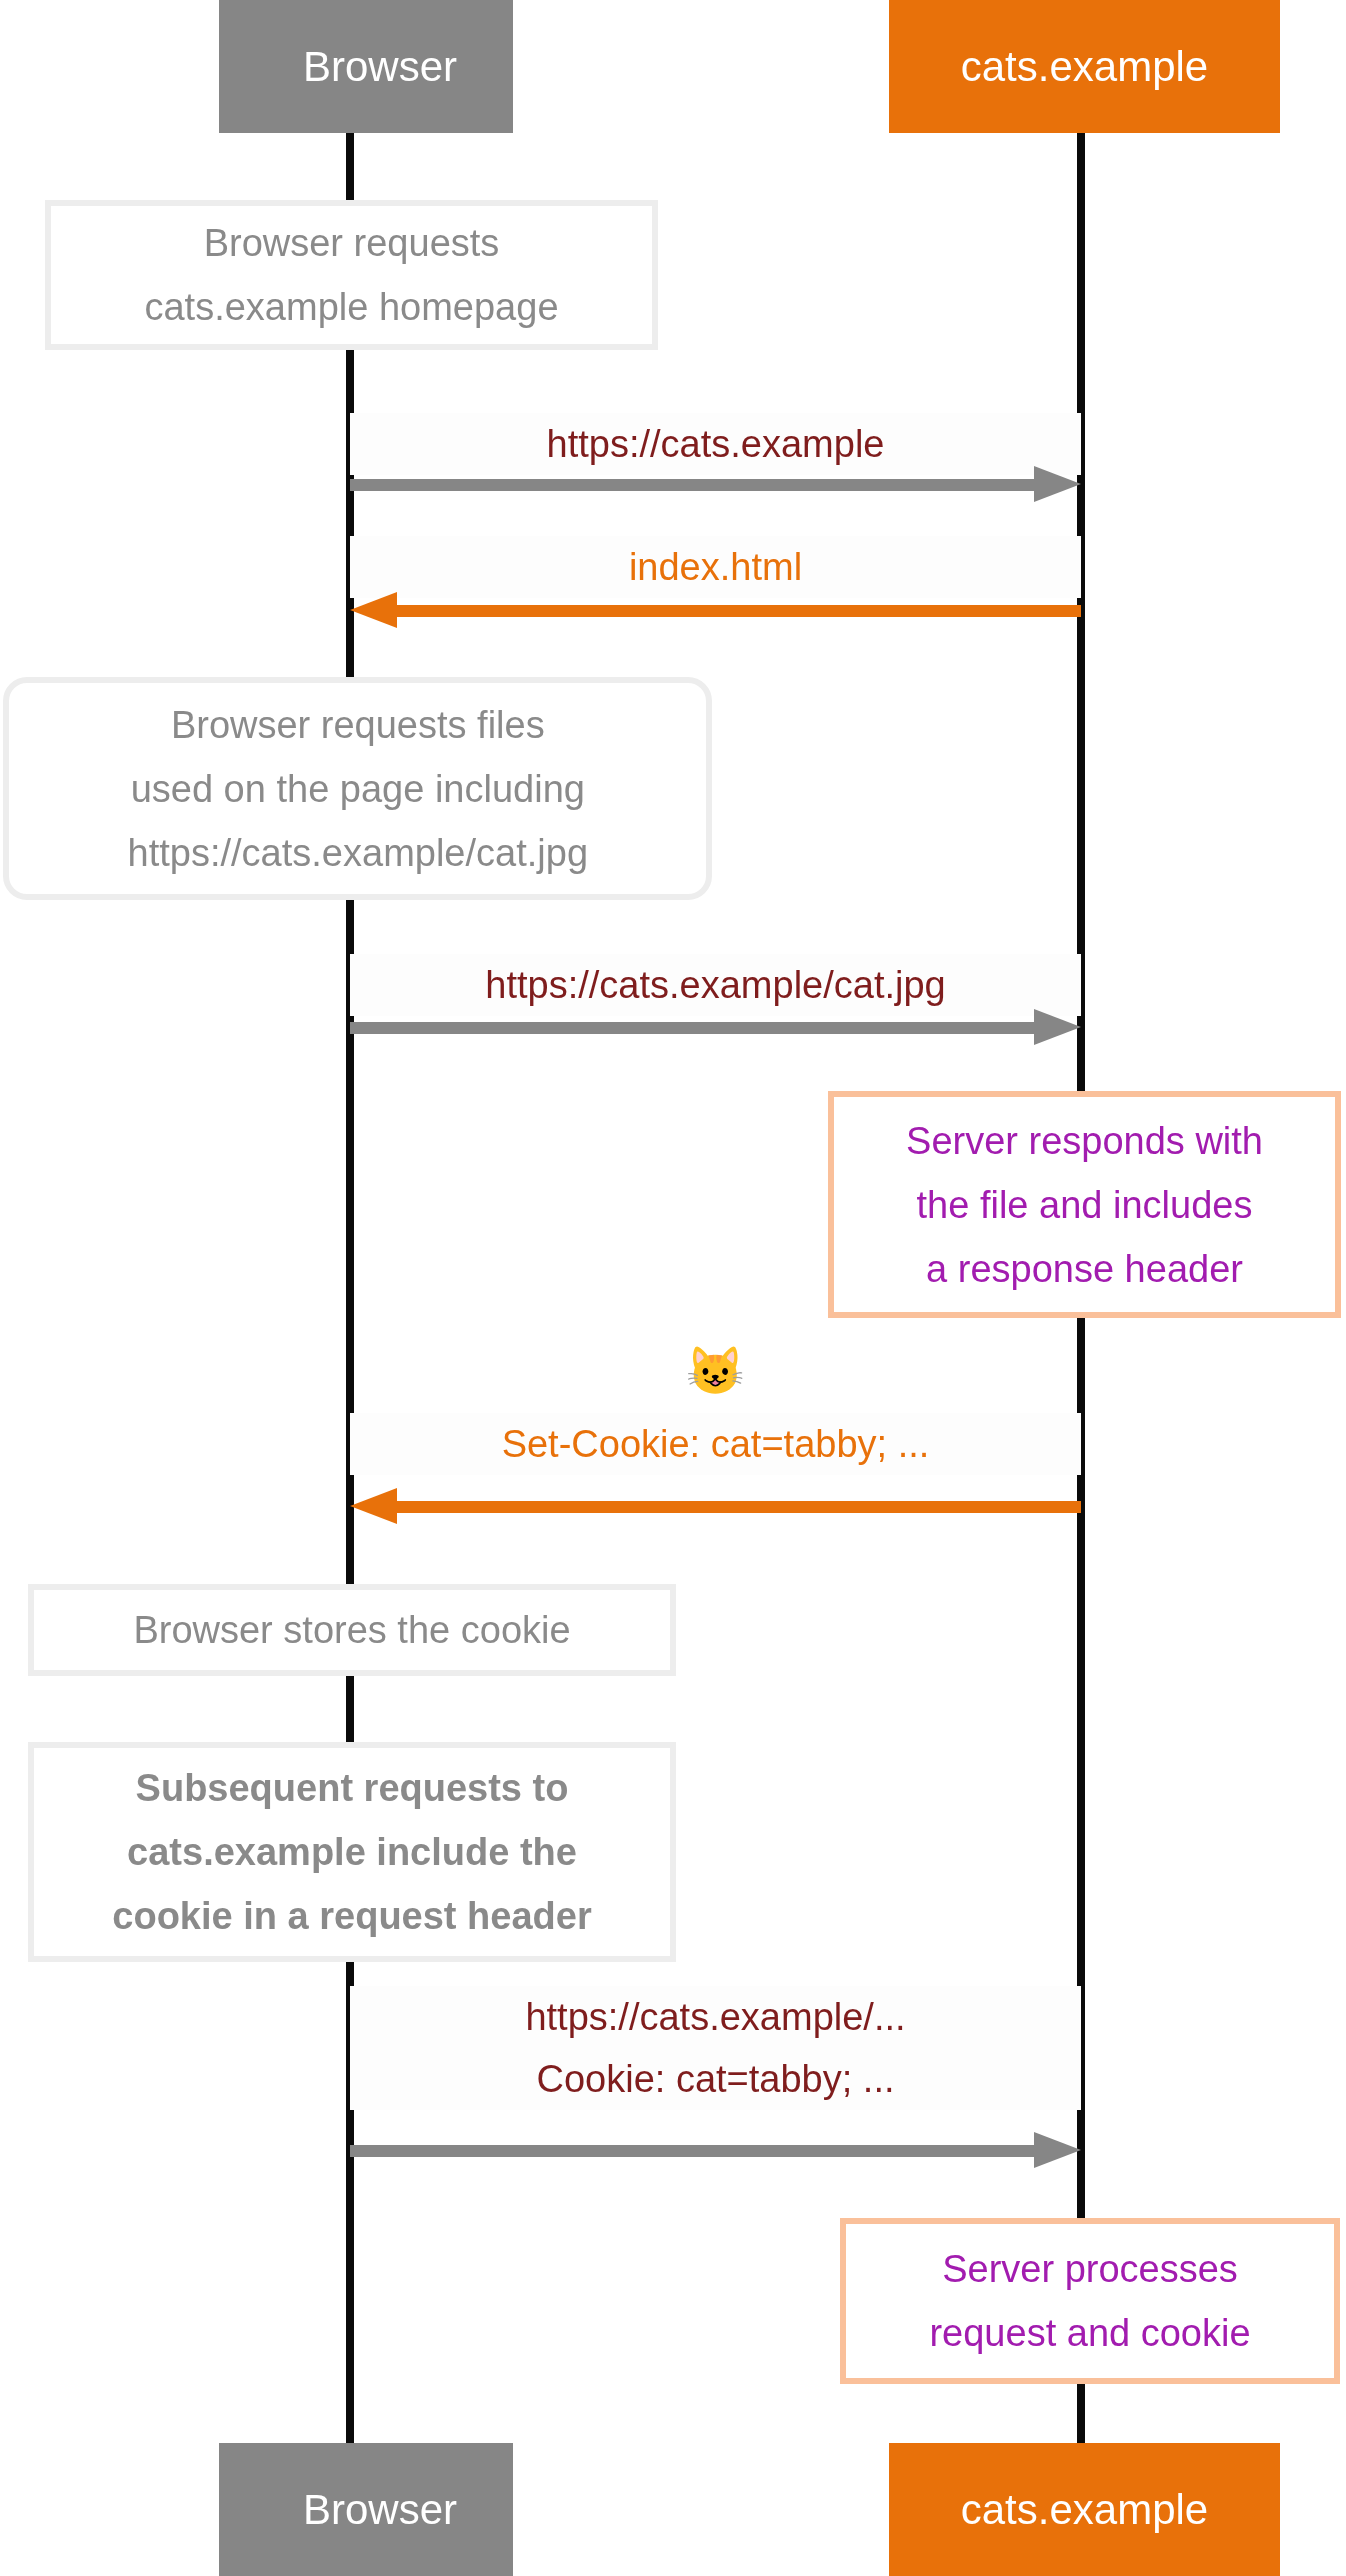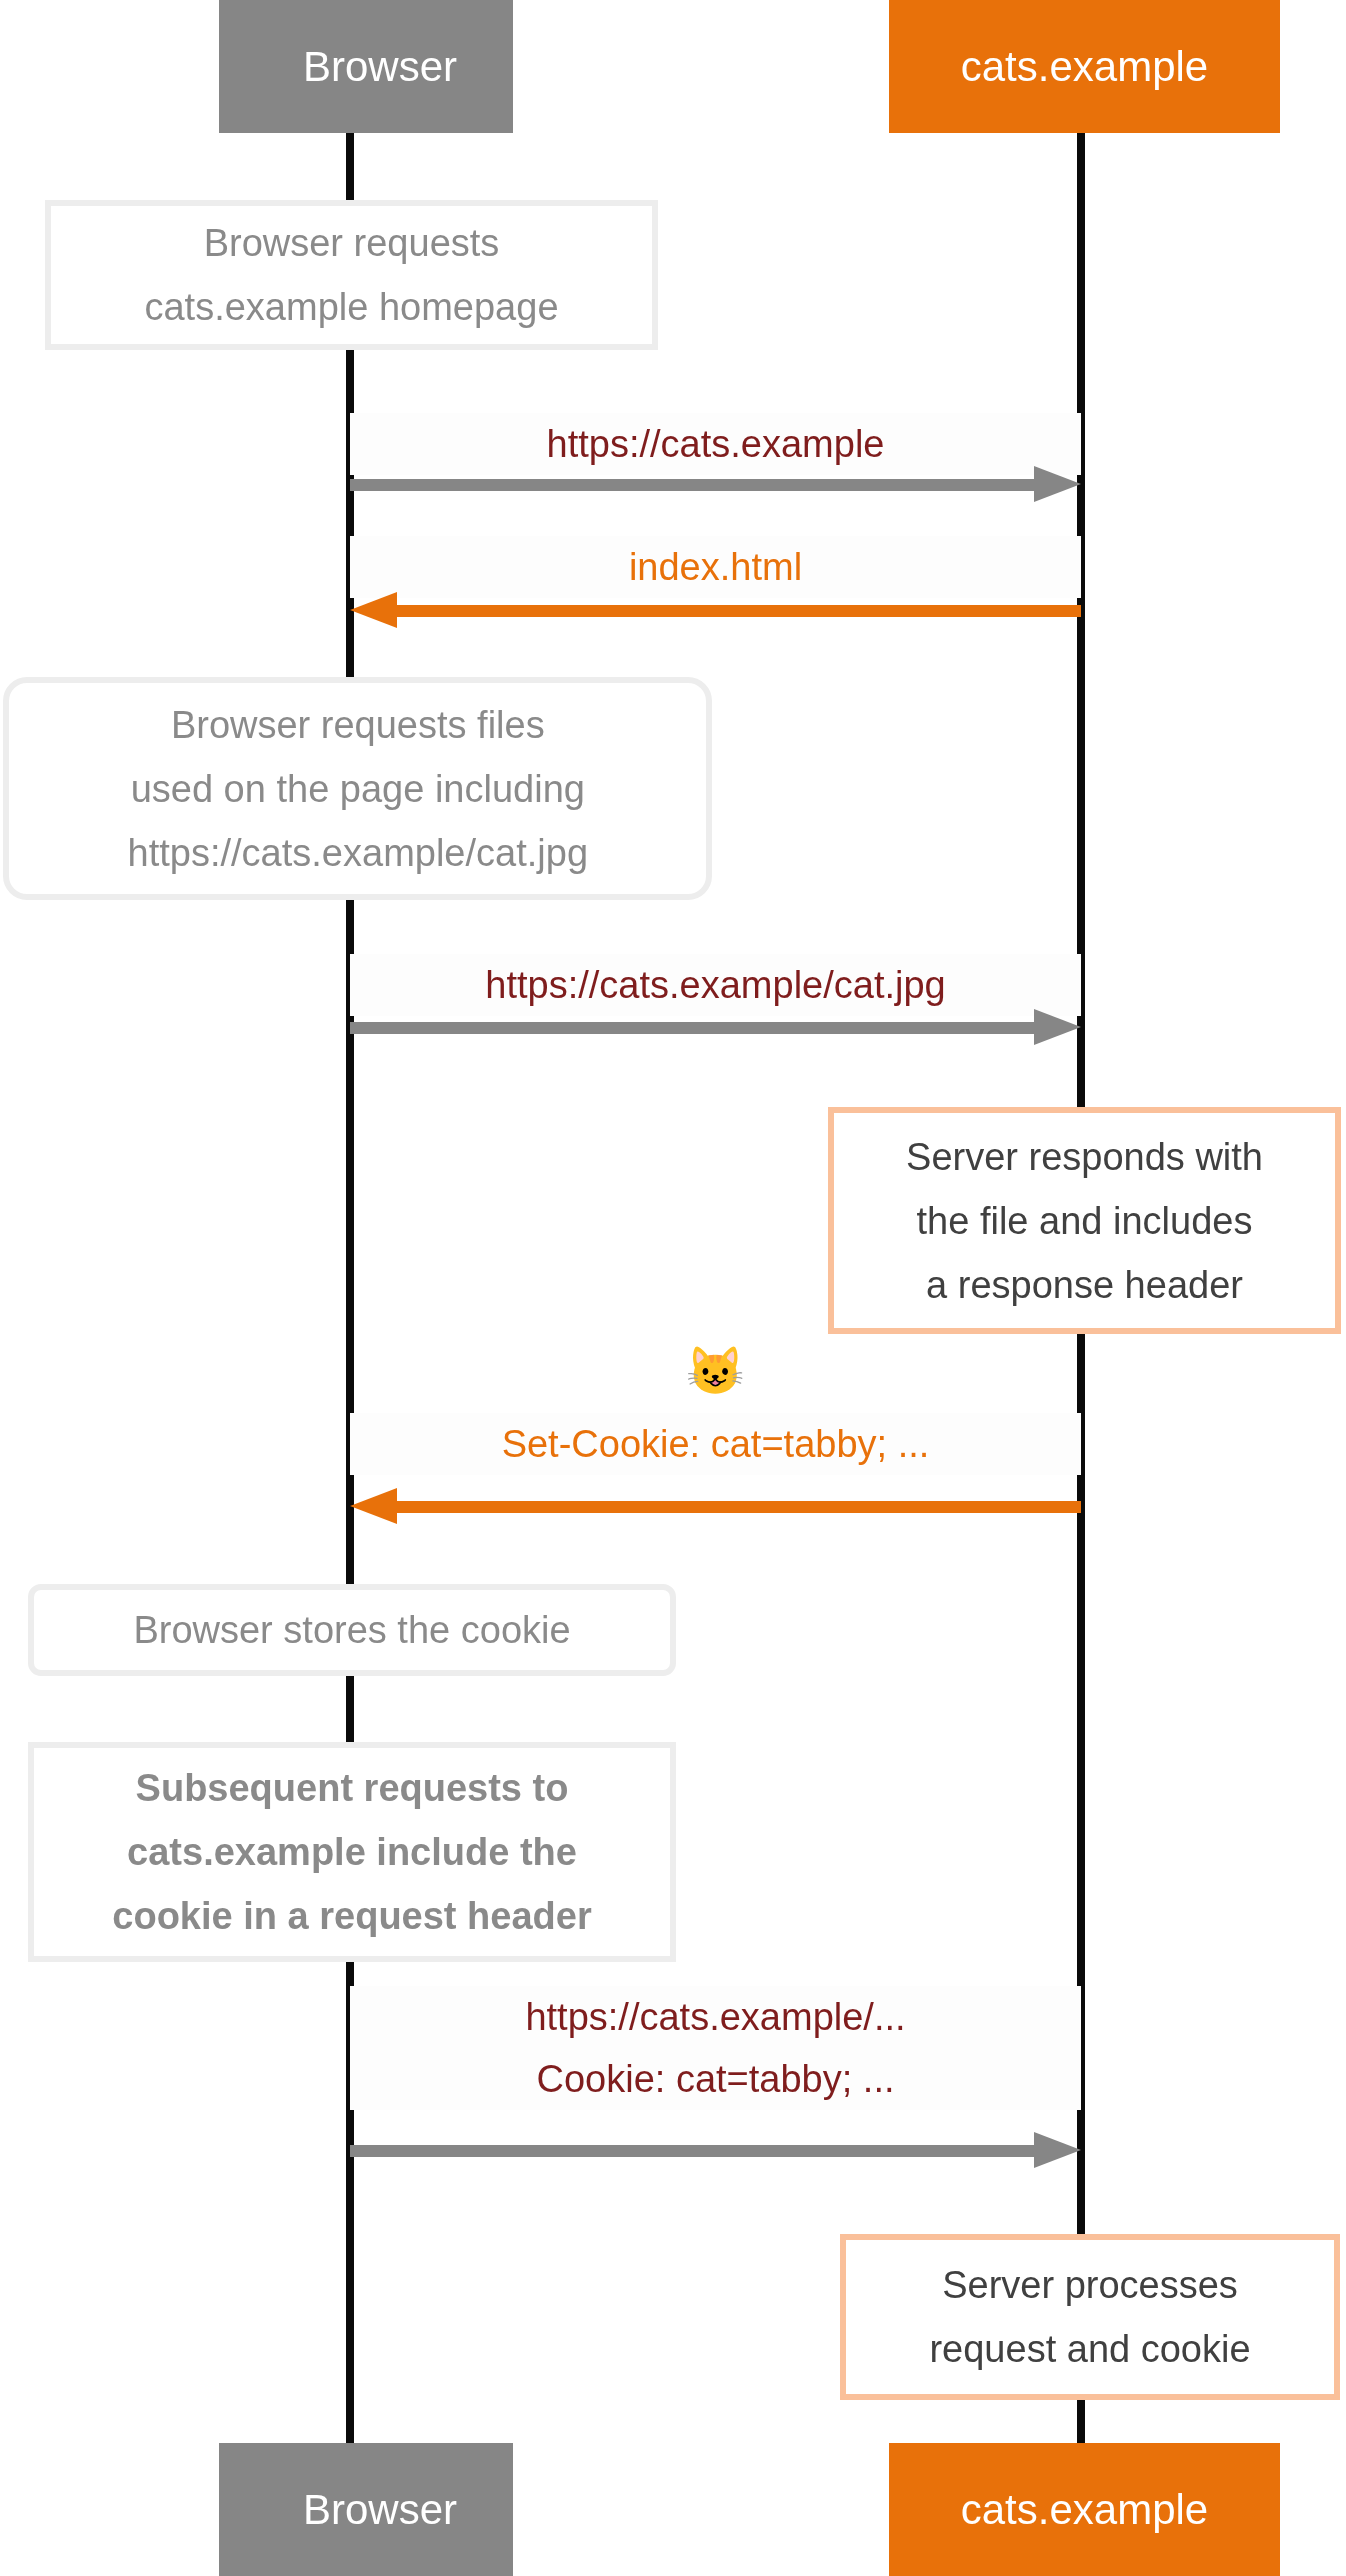--- a/index.html
+++ b/index.html
@@ -29,25 +29,25 @@
   .actor.server-pos{left:889px;width:391px;}
 
   
   .note{
     position:absolute;background:#ffffff;border:6.6px solid #EDEDED;
     color:#8A8A8A;font-size:38px;line-height:64px;text-align:center;
     display:flex;flex-direction:column;align-items:center;justify-content:center;
     box-sizing:border-box;
   }
   
-  .note.snote{border-color:#FAC09A;color:#404040;margin-top:16px;}
+  .note.snote{border-color:#FAC09A;color:#a21caf;}
 
   .note.n1{left:45px;top:200px;width:613px;height:150px;}
   .note.n2{left:3.3px;top:677px;width:709px;height:223px;border-radius:24px;}
-  .note.n3{left:28px;top:1584px;width:648px;height:92px;border-radius:13px;}
+  .note.n3{left:28px;top:1584px;width:648px;height:92px;}
   .note.n4{left:28px;top:1742px;width:648px;height:220px;font-weight:bold;}
   .note.s1{left:828px;top:1091px;width:513px;height:227px;}
   .note.s2{left:840px;top:2218px;width:500px;height:166px;}
 
   
   .mlabel{
     position:absolute;left:350px;width:731px;
     text-align:center;font-size:38px;line-height:62px;
     color:#7f1d1d;background:#fdfdfd;
   }

